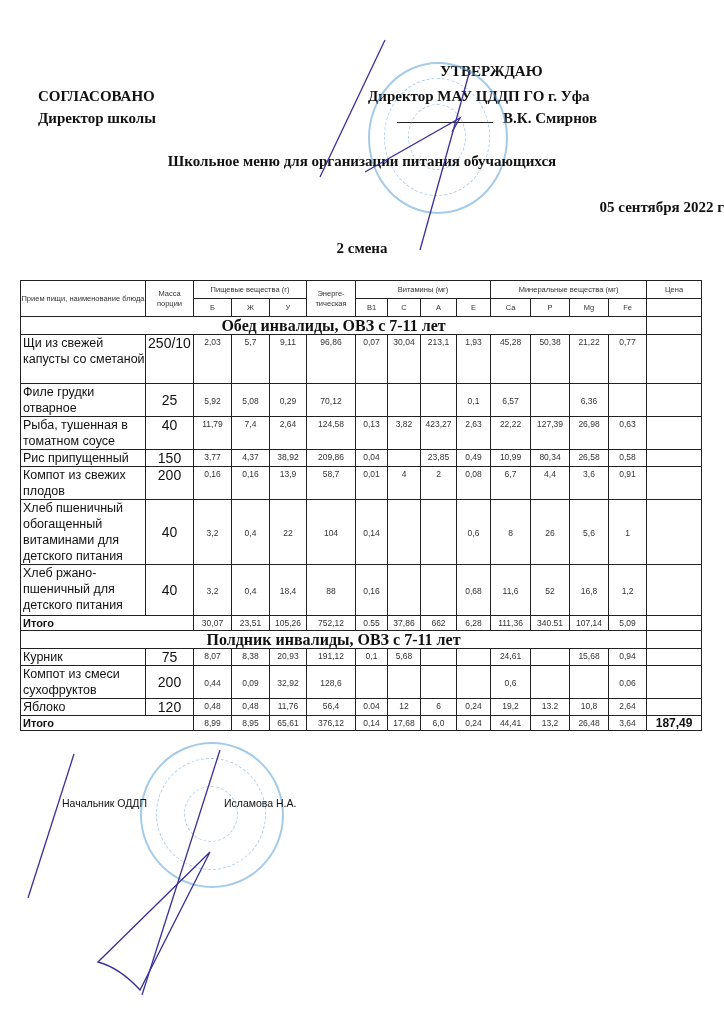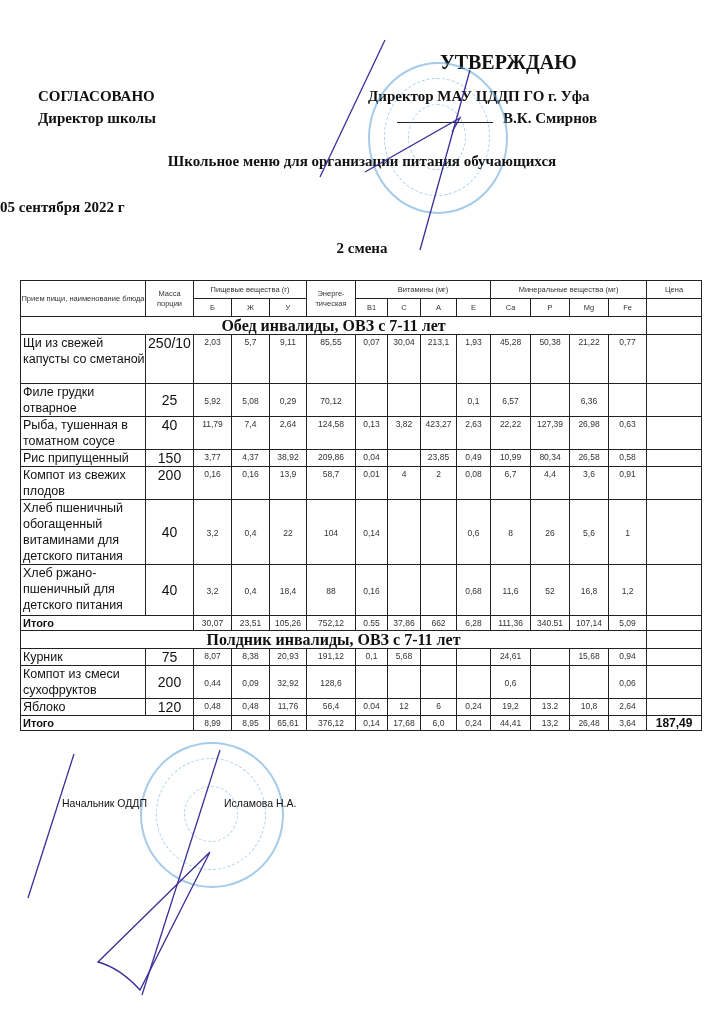--- a/index.html
+++ b/index.html
@@ -1,26 +1,26 @@
 <!DOCTYPE html>
 <html><head>
 <meta charset="utf-8">
 <style>
   html, body { margin:0; padding:0; background:#ffffff; }
   body { width:724px; height:1024px; position:relative; overflow:hidden; font-family:"Liberation Serif", serif; color:#111; }
   .abs { position:absolute; }
   .serif-bold { font-family:"Liberation Serif", serif; font-weight:bold; }
   .hdr-left1 { left:38px; top:88px; font-size:15px; }
   .hdr-left2 { left:38px; top:110px; font-size:15px; }
-  .hdr-right0 { left:440px; top:51px; font-size:20px; }
+  .hdr-right0 { left:440px; top:63px; font-size:15px; }
   .hdr-right1 { left:368px; top:88px; font-size:15px; }
   .hdr-right2 { left:503px; top:110px; font-size:15px; }
   .sign-line { left:397px; top:122px; width:96px; height:1px; background:#222; }
   .title { left:0; width:724px; text-align:center; top:153px; font-size:15px; }
-  .date { left:0; width:724px; text-align:left; top:199px; font-size:15px; }
+  .date { left:0; width:724px; text-align:right; top:199px; font-size:15px; }
   .shift { left:0; width:724px; text-align:center; top:240px; font-size:15px; }
 
   table.menu { position:absolute; left:20px; top:280px; border-collapse:collapse; table-layout:fixed; width:681px; font-family:"Liberation Sans", sans-serif; }
   table.menu td { border:1px solid #222; padding:0; vertical-align:top; }
   .th { font-size:7.5px; text-align:center; vertical-align:middle !important; color:#333; line-height:10px; }
   .th2 { height:18px; }
   .section td.sec { font-family:"Liberation Serif", serif; font-weight:bold; font-size:16px; text-align:center; height:17px; line-height:17px; }
   .name { font-size:12.5px; line-height:16px; padding-left:2px !important; }
   .mass { font-size:14px; text-align:center; line-height:16px; }
   .num { font-size:8.5px; text-align:center; color:#333; padding-top:2px !important; }
@@ -100,21 +100,21 @@
       <tr class="section">
         <td class="sec" colspan="14">Обед инвалиды, ОВЗ с 7-11 лет</td>
         <td></td>
       </tr>
       <tr>
         <td class="name" style="height: 48px;">Щи из свежей капусты со сметаной</td>
         <td class="mass">250/10</td>
         <td class="num">2,03</td>
         <td class="num">5,7</td>
         <td class="num">9,11</td>
-        <td class="num">85,55</td>
+        <td class="num">96,86</td>
         <td class="num">0,07</td>
         <td class="num">30,04</td>
         <td class="num">213,1</td>
         <td class="num">1,93</td>
         <td class="num">45,28</td>
         <td class="num">50,38</td>
         <td class="num">21,22</td>
         <td class="num">0,77</td>
         <td></td>
       </tr>

